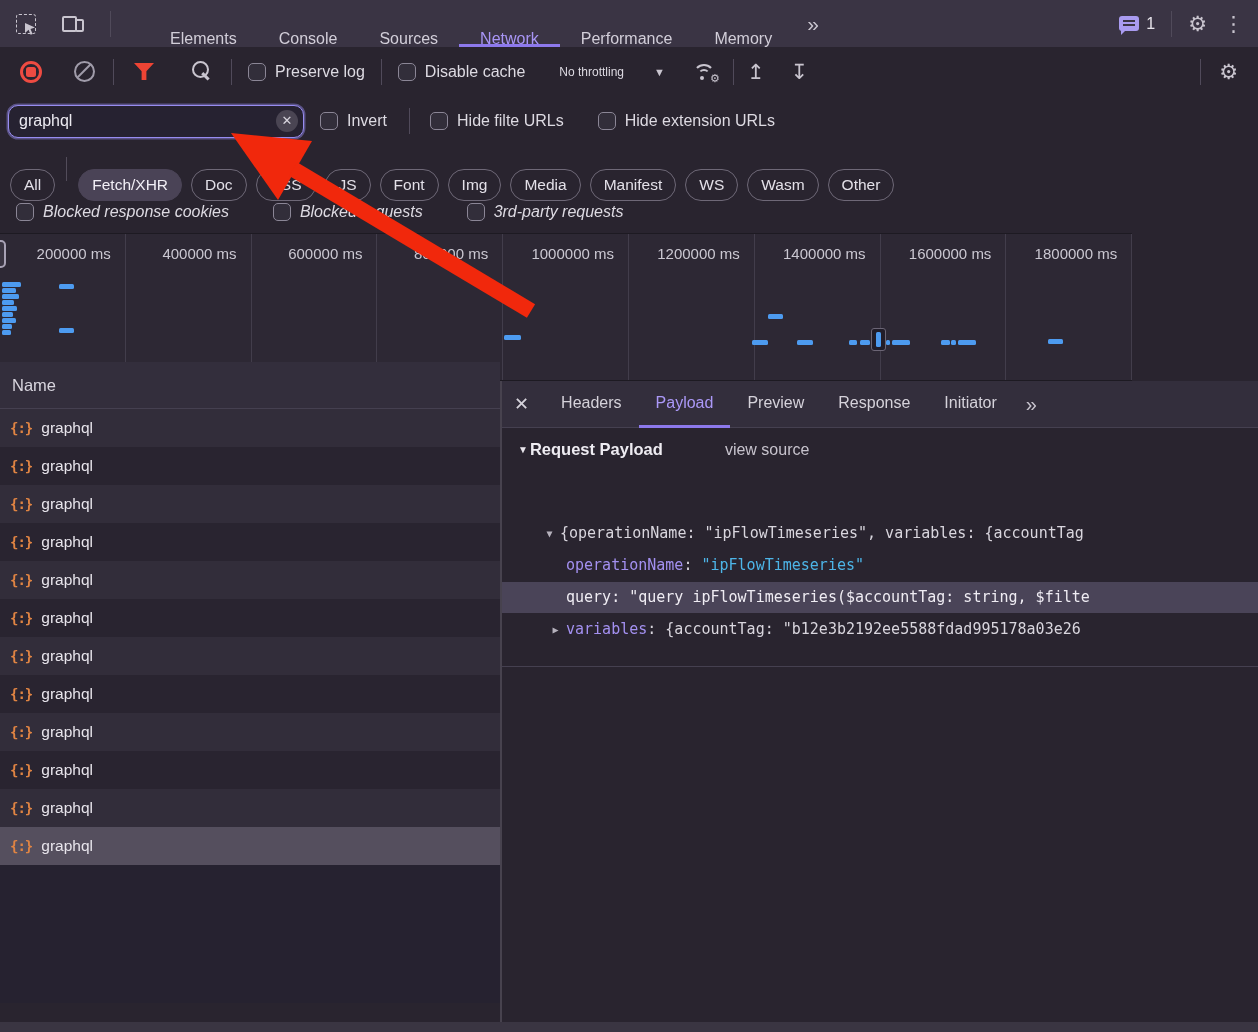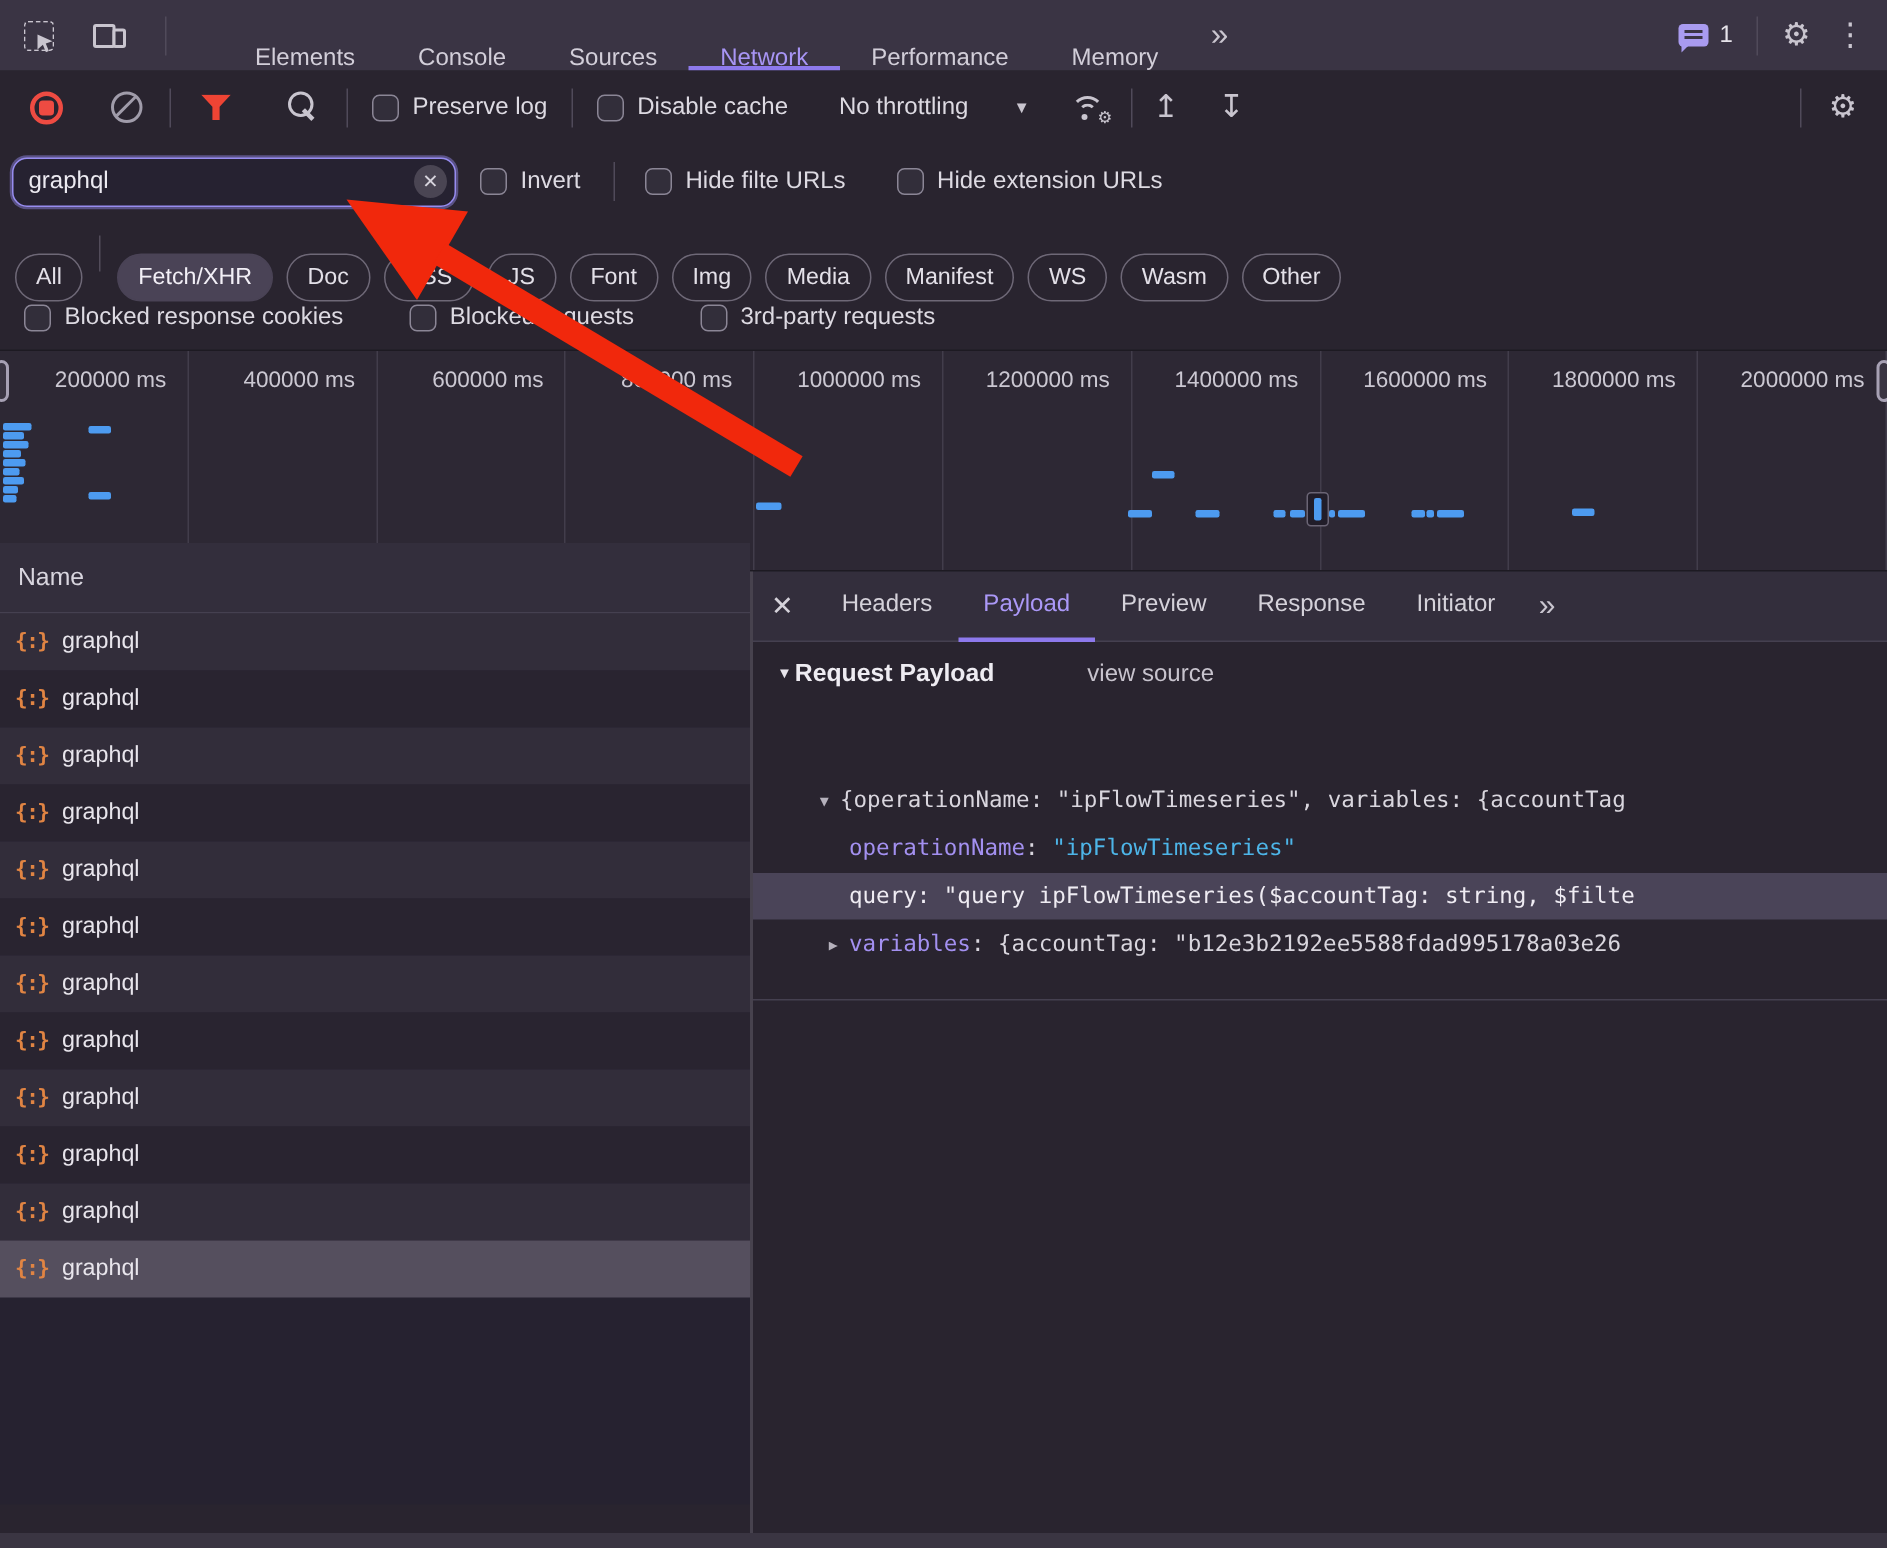--- a/index.html
+++ b/index.html
@@ -43,21 +43,21 @@
   .clear-icon::after { content:""; position:absolute; left:7.3px; top:-1px; width:2.4px; height:18px; background:#a09caa; transform:rotate(45deg); }
   .funnel-icon { width:20px; height:17px; background:#ee4434; margin:0 20px;
                  clip-path:polygon(0 0,100% 0,62% 48%,62% 100%,38% 100%,38% 48%); flex:none;}
   .search-icon { position:relative; width:21px; height:21px; margin:0 18px; flex:none;}
   .search-icon::before { content:""; position:absolute; left:0; top:0; width:13px; height:13px; border:2.5px solid #c9c5cf; border-radius:50%; }
   .search-icon::after { content:""; position:absolute; left:12px; top:11px; width:2.6px; height:9px; background:#c9c5cf; transform:rotate(-45deg); }
   .cb-group { display:flex; align-items:center; gap:9px; margin:0 16px; flex:none;}
   .checkbox { width:18px; height:18px; border:1.6px solid #8b8696; border-radius:5px; background:#322e3a; flex:none; }
   .cb-label { font-size:16px; color:#dddae2; white-space:nowrap; }
   .throttle { display:flex; align-items:center; margin:0 10px 0 18px; gap:30px; }
-  .throttle .lbl { font-size:16px; color:#dddae2; }
+  .throttle .lbl { font-size:12px; color:#dddae2; }
   .caret { font-size:11px; color:#c9c5cf; }
   .netcond-icon { position:relative; width:26px; height:22px; margin:0 16px; flex:none;}
   .netcond-icon .a1,.netcond-icon .a2 { position:absolute; left:50%; border:2.3px solid #c9c5cf; border-color:#c9c5cf transparent transparent transparent; border-radius:50%; }
   .netcond-icon .a1 { width:22px; height:22px; top:3px; transform:translateX(-50%); }
   .netcond-icon .a2 { width:12px; height:12px; top:8px; transform:translateX(-50%); }
   .netcond-icon .dot { position:absolute; left:50%; top:15px; width:4px; height:4px; margin-left:-4px; border-radius:50%; background:#c9c5cf; }
   .netcond-icon .mini-gear { position:absolute; right:-3px; bottom:-2px; font-size:11px; color:#c9c5cf; }
   .tray-icon { font-size:21px; color:#c9c5cf; margin:0 13px; flex:none;}
   .nettoolbar .endgroup { margin-left:auto; display:flex; align-items:center; gap:18px; padding-right:8px; }
 
@@ -77,24 +77,24 @@
   .chiprow { position:absolute; left:0; top:146px; width:1258px; height:45px;
              display:flex; align-items:center; gap:9px; padding:0 10px; }
   .chip { height:32px; padding:0 13px; border:1.5px solid #6e6877; border-radius:17px;
           font-size:15.5px; color:#e3e0e8; line-height:29px; flex:none;margin-top:32px; }
   .chip.active { background:#4a4356; border-color:#4a4356; color:#f2eff6; }
   .chip-sep { width:1px; height:24px; background:#524c5a; flex:none; margin:0 2px;}
 
   
   .xfilters { position:absolute; left:0; top:191px; width:1258px; height:42px;
               display:flex; align-items:center; }
-  .xfilters .cb-group { margin:0 28px 0 16px; }
-
-  
-  .timeline { position:absolute; left:0; top:233px; width:1258px; height:148px;
+  .xfilters .cb-group { margin:0 28px 0 16px;font-style:italic; }
+
+  
+  .timeline { position:absolute; left:0; top:233px; width:1132px; height:148px;
               background:#2d2834; border-top:1px solid #1d1a22; border-bottom:1px solid #1d1a22; overflow:hidden; }
   .segs { display:flex; height:100%; }
   .seg { flex:none; height:100%; border-right:1px solid #423d4b; text-align:right;
          padding:11px 14px 0 0; font-size:15px; color:#cbc8d2; white-space:nowrap; overflow:hidden;}
   .tbar { position:absolute; border-radius:1.5px; }
   .sel-marker { position:absolute; background:#211d29; border:1.5px solid #6b6575; border-radius:3px; }
   .brush-handle { position:absolute; width:10px; height:28px; top:6px; border:2px solid #a7a1b4; border-radius:5px; background:#3a3542; }
 
   
   .reqpanel { position:absolute; left:0; top:362px; width:500px; height:641px; background:#262230; }

